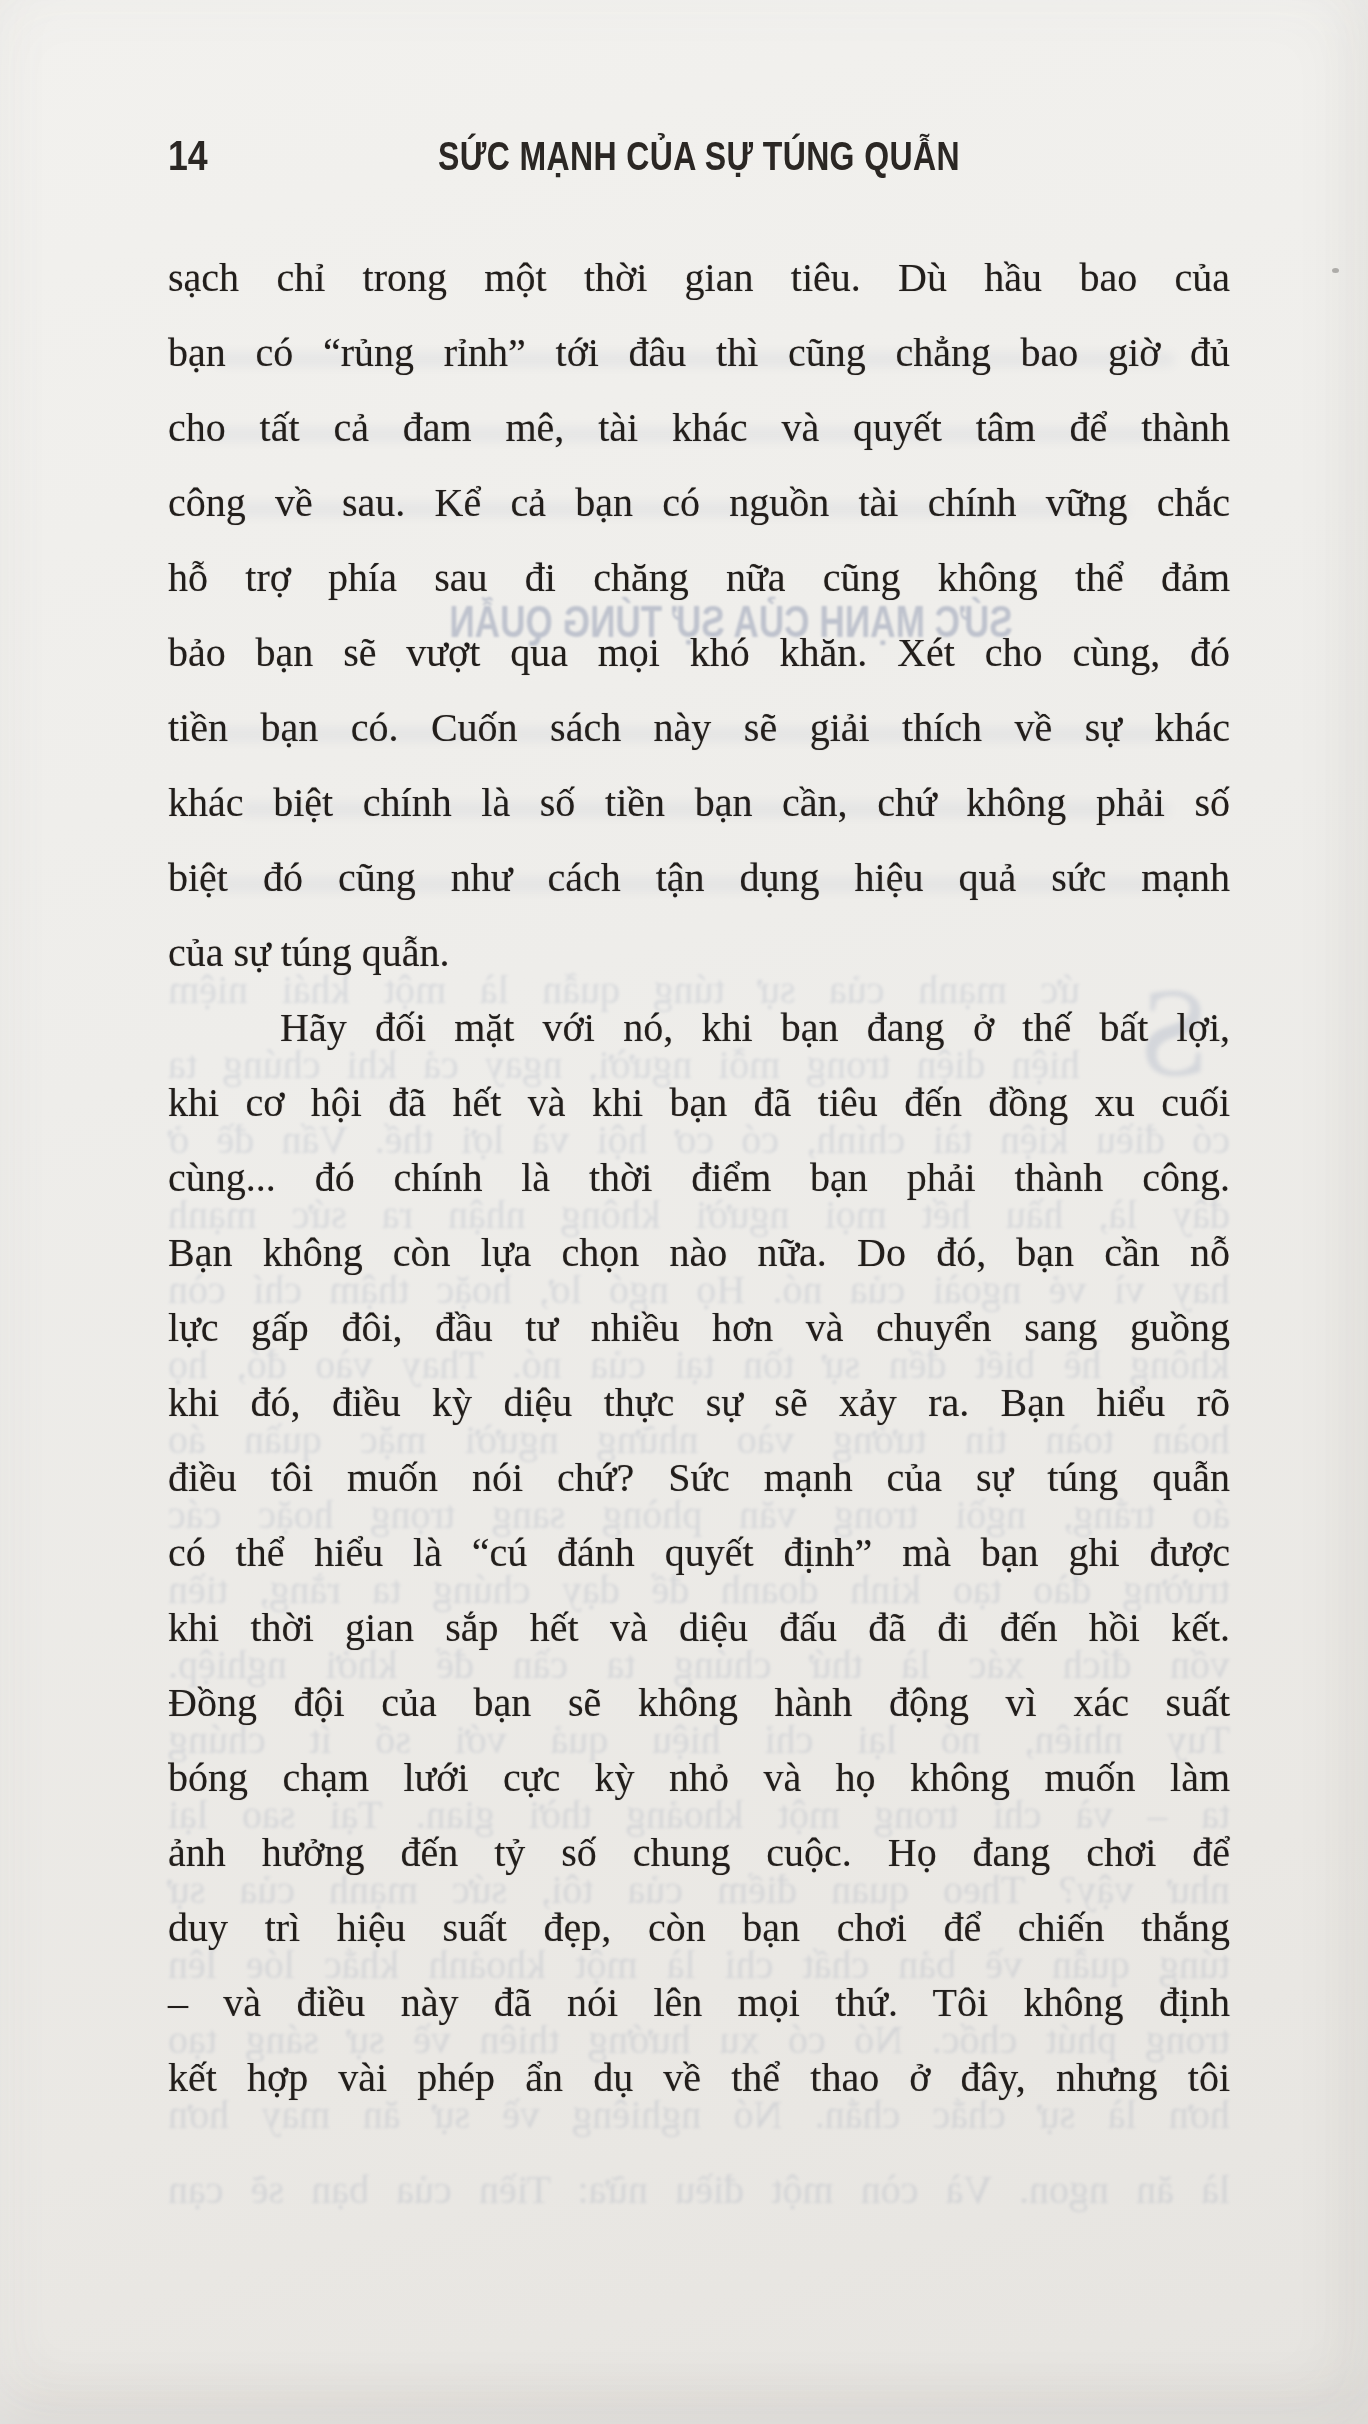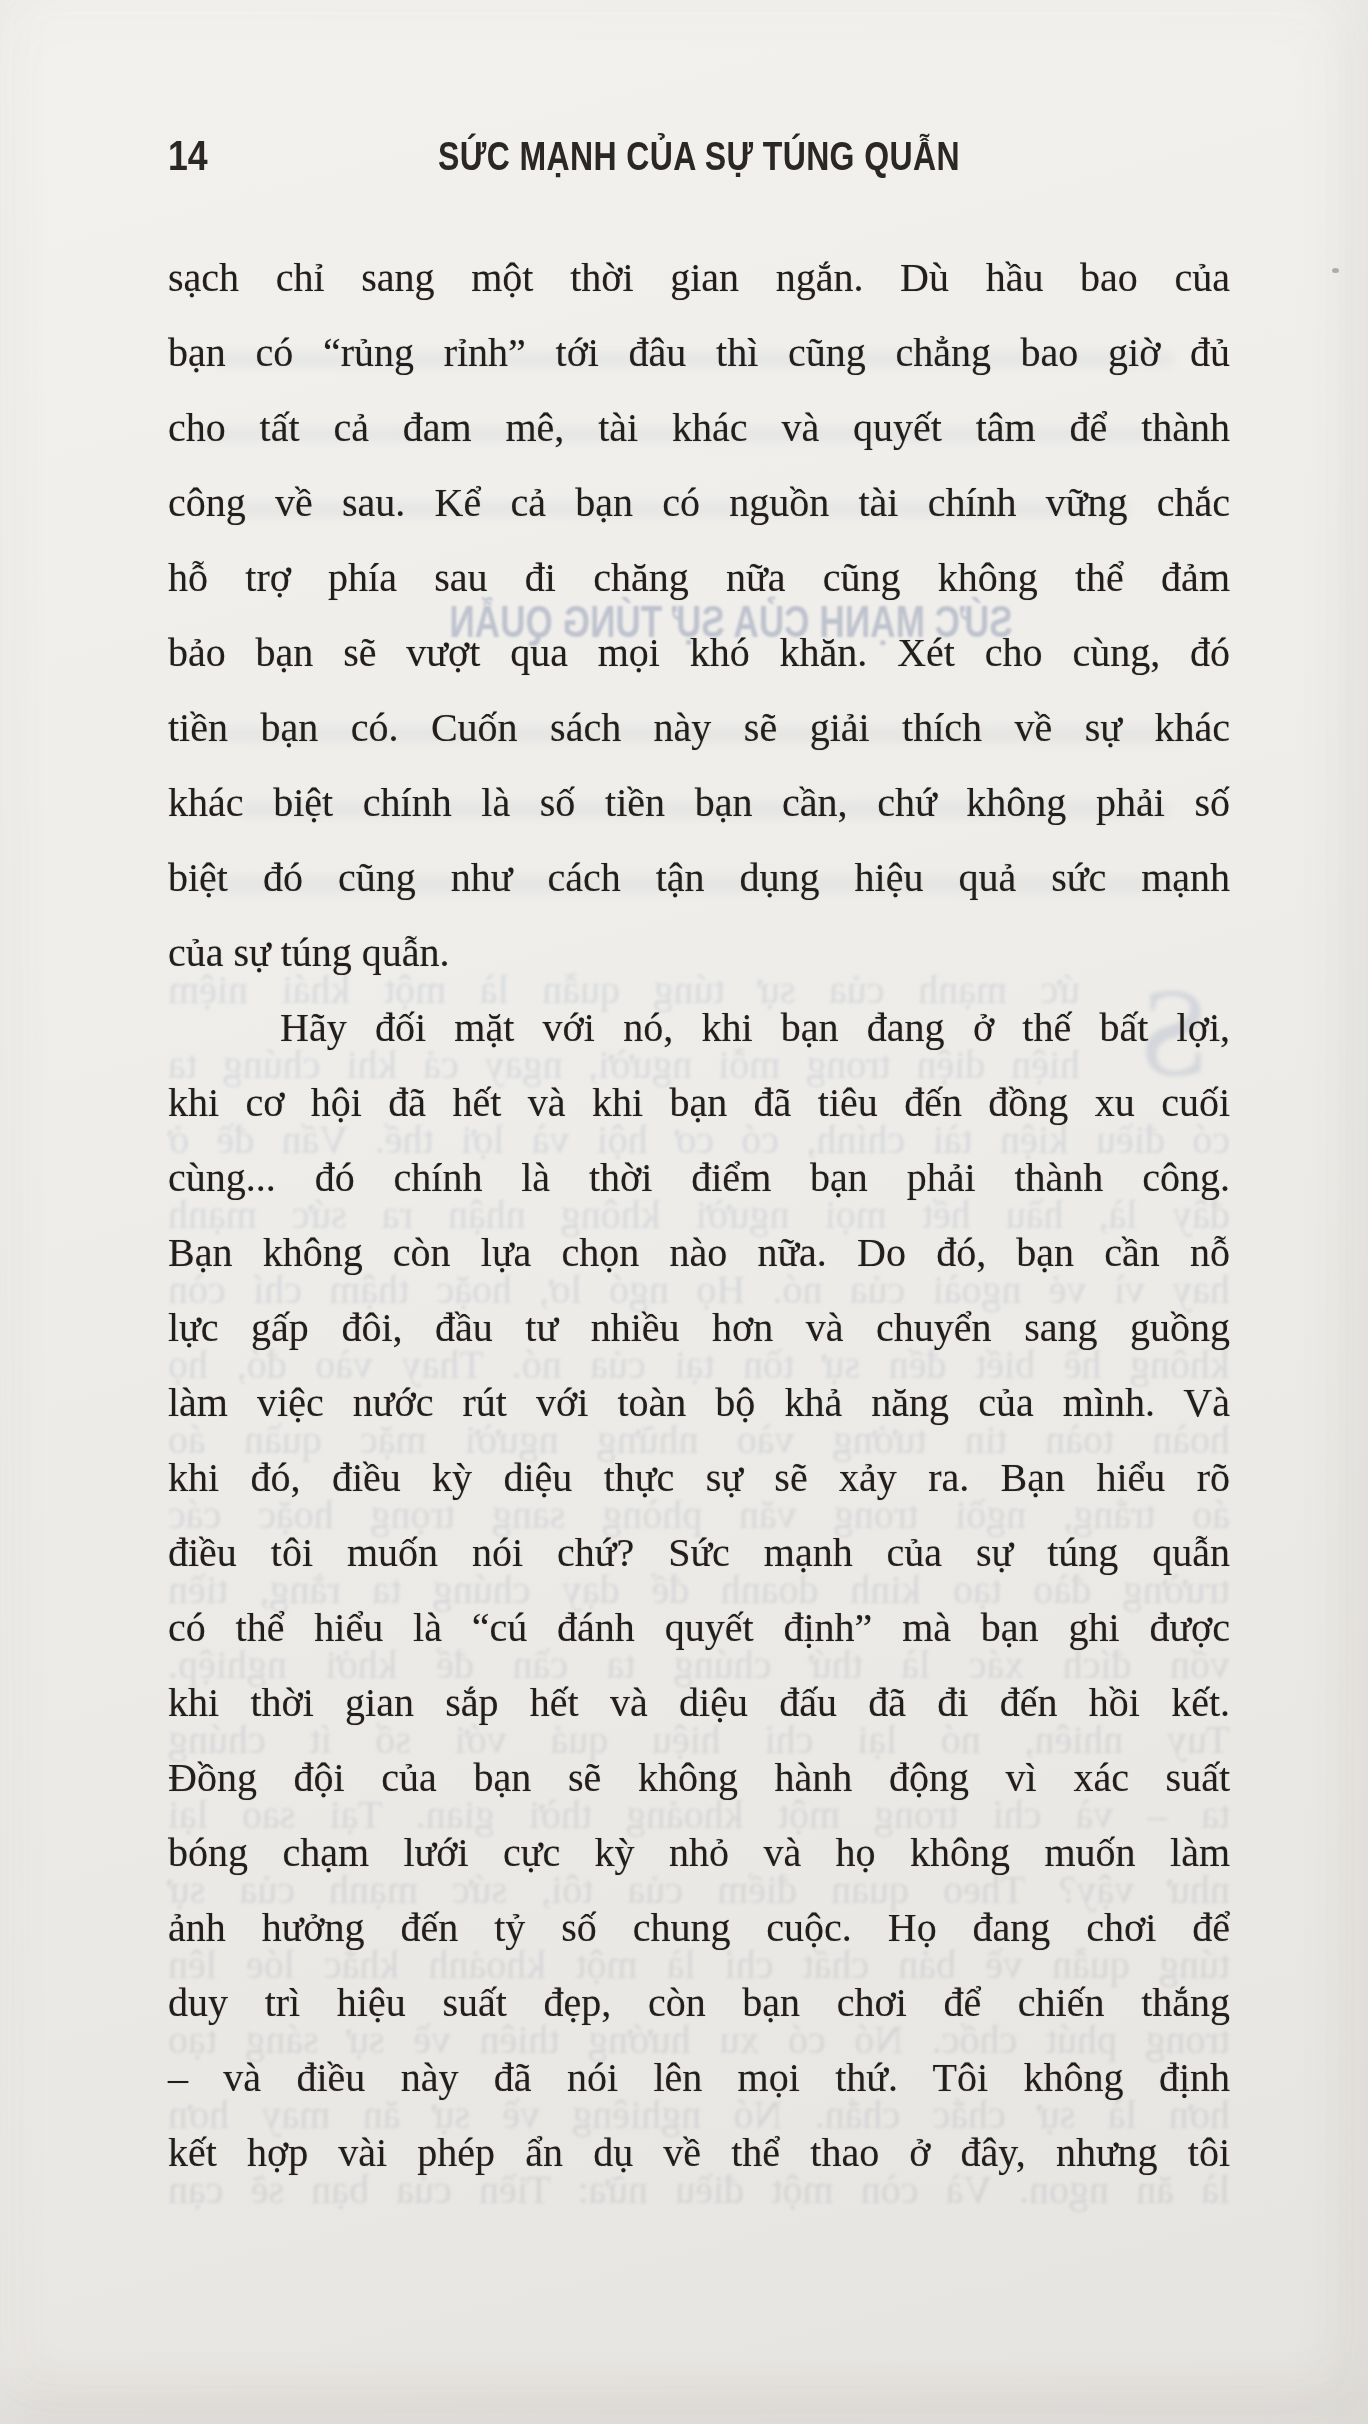--- a/index.html
+++ b/index.html
@@ -128,36 +128,35 @@
       <div class="bleed-line" style="top: 2077px;">hơn là sự chắc chắn. Nó nghiêng về sự ăn may hơn</div>
       <div class="bleed-line" style="top: 2152px;">là ăn ngon. Và còn một điều nữa: Tiền của bạn sẽ cạn</div>
     </div>
 
   <header class="running-head">
     <span class="page-number">14</span>
     <span class="head-title">SỨC MẠNH CỦA SỰ TÚNG QUẪN</span>
   </header>
 
   <main class="body-text" id="body-text">
-      <div class="line">sạch chỉ sang một thời gian ngắn. Dù hầu bao của</div>
+      <div class="line">sạch chỉ trong một thời gian tiêu. Dù hầu bao của</div>
       <div class="line">bạn có “rủng rỉnh” tới đâu thì cũng chẳng bao giờ đủ</div>
       <div class="line">cho tất cả đam mê, tài khác và quyết tâm để thành</div>
       <div class="line">công về sau. Kể cả bạn có nguồn tài chính vững chắc</div>
       <div class="line">hỗ trợ phía sau đi chăng nữa cũng không thể đảm</div>
       <div class="line">bảo bạn sẽ vượt qua mọi khó khăn. Xét cho cùng, đó</div>
       <div class="line">tiền bạn có. Cuốn sách này sẽ giải thích về sự khác</div>
       <div class="line">khác biệt chính là số tiền bạn cần, chứ không phải số</div>
       <div class="line">biệt đó cũng như cách tận dụng hiệu quả sức mạnh</div>
       <div class="line flush-left">của sự túng quẫn.</div>
       <div class="line indent">Hãy đối mặt với nó, khi bạn đang ở thế bất lợi,</div>
       <div class="line">khi cơ hội đã hết và khi bạn đã tiêu đến đồng xu cuối</div>
       <div class="line">cùng... đó chính là thời điểm bạn phải thành công.</div>
       <div class="line">Bạn không còn lựa chọn nào nữa. Do đó, bạn cần nỗ</div>
       <div class="line">lực gấp đôi, đầu tư nhiều hơn và chuyển sang guồng</div>
-      <div class="line">làm việc nước rút với toàn bộ khả năng của mình. Và</div>
       <div class="line">khi đó, điều kỳ diệu thực sự sẽ xảy ra. Bạn hiểu rõ</div>
       <div class="line">điều tôi muốn nói chứ? Sức mạnh của sự túng quẫn</div>
       <div class="line">có thể hiểu là “cú đánh quyết định” mà bạn ghi được</div>
       <div class="line">khi thời gian sắp hết và diệu đấu đã đi đến hồi kết.</div>
       <div class="line">Đồng đội của bạn sẽ không hành động vì xác suất</div>
       <div class="line">bóng chạm lưới cực kỳ nhỏ và họ không muốn làm</div>
       <div class="line">ảnh hưởng đến tỷ số chung cuộc. Họ đang chơi để</div>
       <div class="line">duy trì hiệu suất đẹp, còn bạn chơi để chiến thắng</div>
       <div class="line">– và điều này đã nói lên mọi thứ. Tôi không định</div>
       <div class="line">kết hợp vài phép ẩn dụ về thể thao ở đây, nhưng tôi</div>

